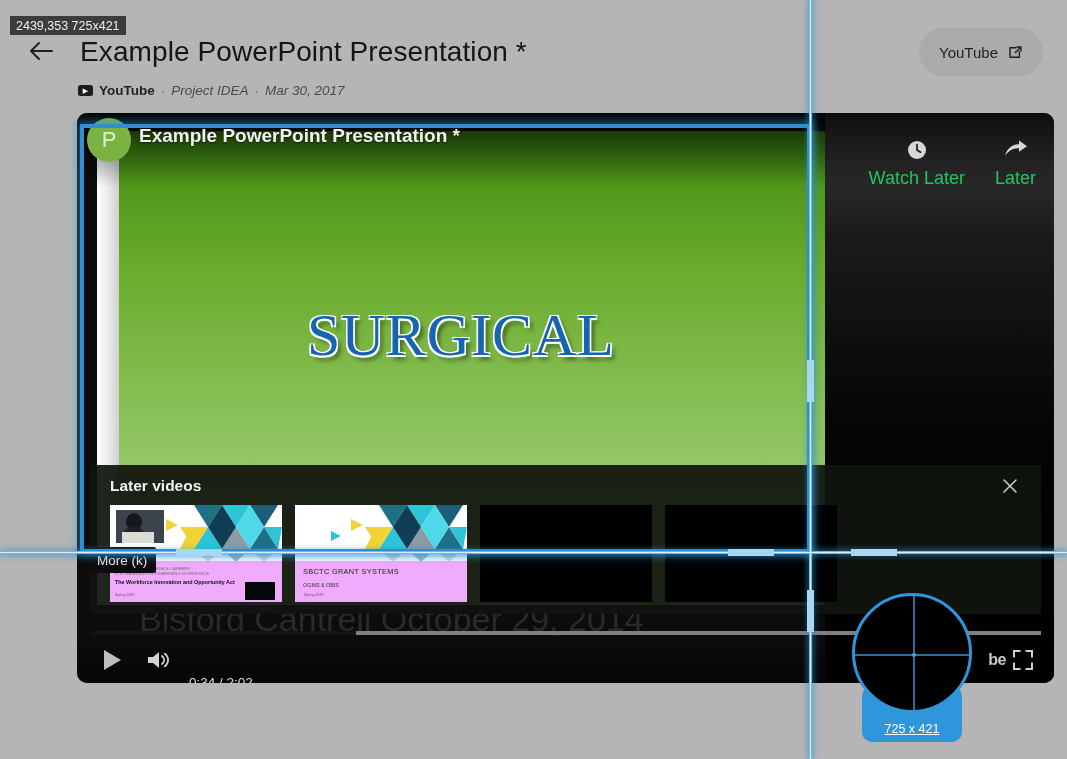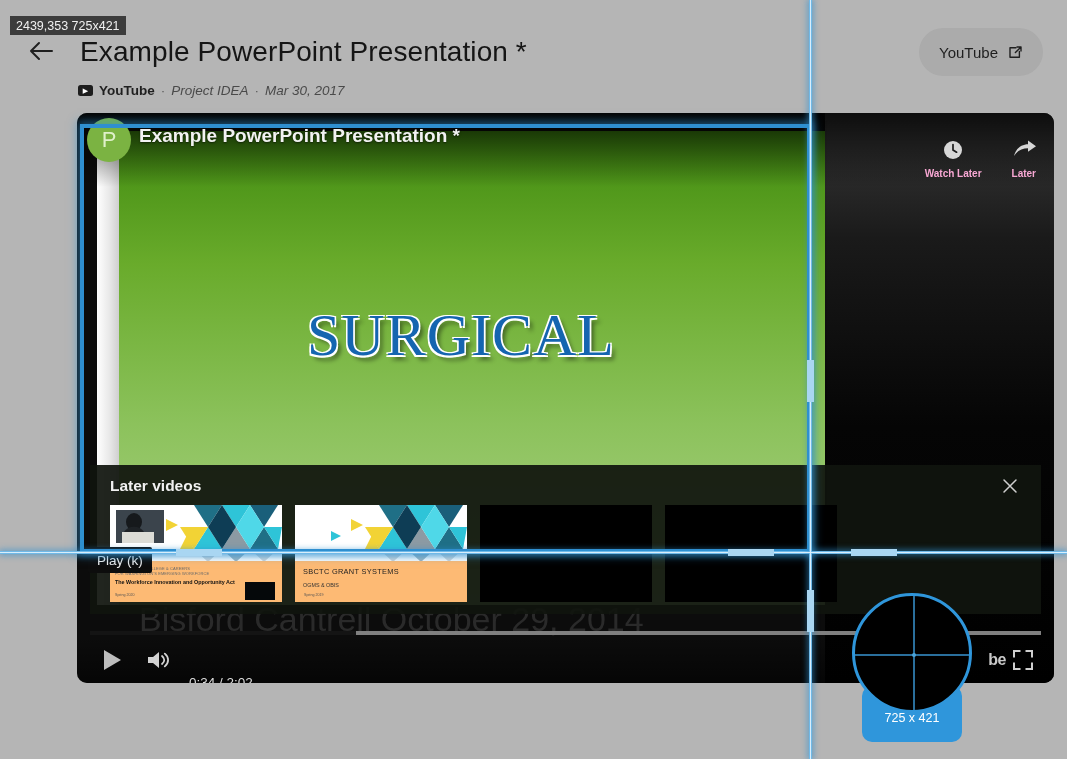--- a/index.html
+++ b/index.html
@@ -94,21 +94,21 @@
     background:linear-gradient(180deg,rgba(0,0,0,.78) 0%,rgba(0,0,0,0) 100%);
     pointer-events:none;
   }
 
   
   #top-actions {
     position:absolute; right:18px; top:26px; display:flex; gap:30px; align-items:flex-start;
   }
   .top-action { display:flex; flex-direction:column; align-items:center; gap:7px; cursor:pointer; }
   .top-action .glyph { width:22px; height:22px; }
-  .top-action .lbl { font-size:10px; color:#f9a8d4; font-weight:bold; white-space:nowrap; }
+  .top-action .lbl { font-size:18px; color:#22c55e; font-weight:normal; white-space:nowrap; }
 
   
   #size-overlay {
     position:absolute; left:10px; top:16px; height:19px;
     background:#3c3c3c; color:#f0f0f0; font-size:12.5px;
     padding:0 6px; display:flex; align-items:center; white-space:nowrap;
     z-index:9;
   }
 
   
@@ -124,21 +124,21 @@
     color:#cfcfcf; font-size:20px; line-height:20px; text-align:center; cursor:pointer;
   }
   #thumb-row {
     position:absolute; left:20px; top:40px; display:flex; gap:13px;
   }
   .thumb { width:172px; height:97px; background:#000; cursor:pointer; position:relative; overflow:hidden; }
   .thumb.placeholder { background:#000; }
 
   .deck { position:absolute; inset:0; background:#fff; }
   .deck-art { position:absolute; left:0; top:0; width:100%; height:58%; background:#fff; overflow:hidden; }
-  .deck-body { position:absolute; left:0; top:58%; width:100%; height:42%; background:#fdba74; }
+  .deck-body { position:absolute; left:0; top:58%; width:100%; height:42%; background:#f0abfc; }
   .deck-k1 { position:absolute; left:5px; top:5px; font-size:4px; color:#6a6a6a; line-height:1.25; letter-spacing:.1px; }
   .deck-k2 { position:absolute; left:5px; top:18px; font-size:5.4px; color:#111; font-weight:bold; }
   .deck-k3 { position:absolute; left:5px; top:32px; font-size:3.6px; color:#555; }
   .deck-b1 { position:absolute; left:8px; top:6px; font-size:7.4px; color:#222; letter-spacing:.3px; }
   .deck-b2 { position:absolute; left:8px; top:21px; font-size:5.4px; color:#333; }
   .deck-b3 { position:absolute; left:9px; top:32px; font-size:3.6px; color:#555; }
   .deck-inset { position:absolute; right:7px; bottom:2px; width:30px; height:18px; background:#05080a; }
 
   
   #progress-wrap {
@@ -194,21 +194,21 @@
   #mag-circle {
     position:absolute; left:0; top:0; width:120px; height:120px; border-radius:50%;
     background:#000; border:3px solid #2f96db; box-sizing:border-box;
   }
   #mag-circle .mh { position:absolute; left:0; top:58px; width:100%; height:2px; background:#2a6f9c; }
   #mag-circle .mv { position:absolute; left:58px; top:0; width:2px; height:100%; background:#2a6f9c; }
   #mag-circle .mdot { position:absolute; left:57px; top:57px; width:4px; height:4px; background:#4aa3d8; border-radius:50%; }
   #mag-label {
     position:absolute; left:10px; top:93px; width:100px; height:56px;
     background:#2f96db; border-radius:10px; color:#fff; font-size:12.5px;
-    display:flex; align-items:flex-end; justify-content:center; padding-bottom:17px;
+    display:flex; align-items:flex-end; justify-content:center; padding-bottom:6px;text-decoration:underline;
   }
 
   
   .tick-h { position:absolute; height:7px; background:#a9d6f2; top:549px; z-index:43; }
   .tick-v { position:absolute; width:7px; background:#a9d6f2; left:807px; z-index:43; }
 </style>
 </head>
 <body>
 
 <div id="header">
@@ -393,21 +393,21 @@
     <div id="controls-right">
       <div id="yt-wordmark">be</div>
       <div id="fs-btn">
         <svg width="24" height="24" viewBox="0 0 24 24" aria-hidden="true">
           <path d="M3 8.5 V3 H8.5 M15.5 3 H21 V8.5 M21 15.5 V21 H15.5 M8.5 21 H3 V15.5" stroke="#cfcfcf" stroke-width="2" fill="none" stroke-linecap="square"></path>
         </svg>
       </div>
     </div>
   </div>
 
-  <div id="play-tooltip">Play (k)</div>
+  <div id="play-tooltip">More (k)</div>
 </div>
 
 <div id="size-overlay">2439,353 725x421</div>
 
 <div id="selection"></div>
 <div id="hline"></div>
 <div id="vline"></div>
 <div id="hline-thin"></div>
 <div id="vline-thin"></div>
 

